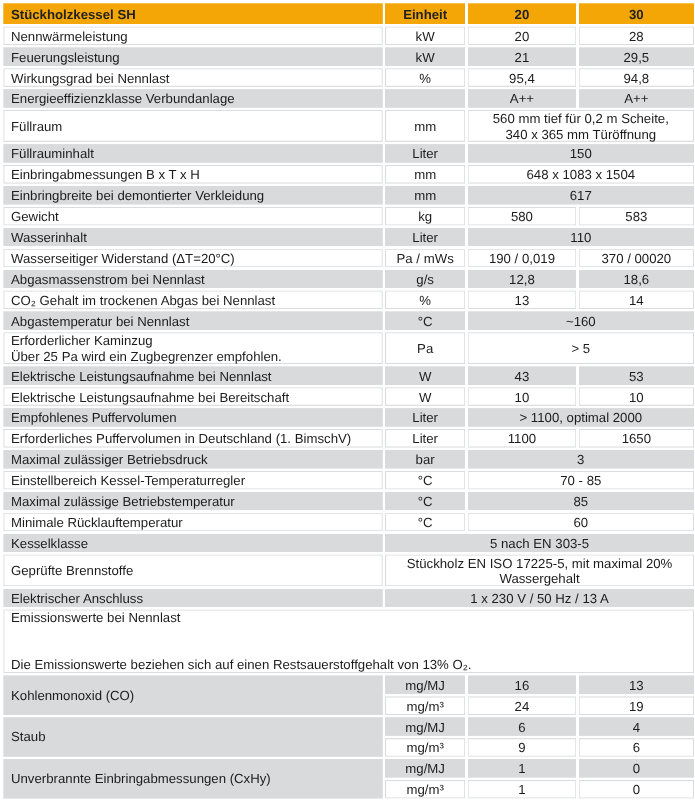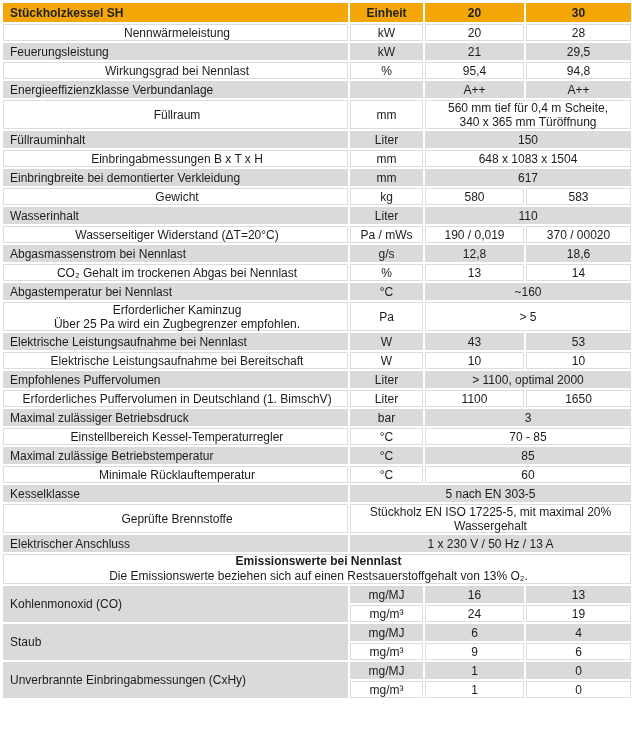--- a/index.html
+++ b/index.html
@@ -29,25 +29,25 @@
   }
   th {
     background: #F3A606;
     font-weight: bold;
     height: 19px;
     color: #222222;
   }
   th.lbl, td.lbl { text-align: left; padding: 0 4px 0 7px; }
   td.u, td.v, th.c { text-align: center; }
   td.g { background: #D9DADB; margin-left: 29px; }
-  td.w { box-shadow: inset 0 0 0 1px #DADCDE; text-align: center; }
+  td.w { box-shadow: inset 0 0 0 1px #DADCDE; }
   tr.dbl td { height: 29px; }
   .line { line-height: 14px; }
-  .sect-title { font-weight: bold; line-height: 15px; }
-  .sect-sub { line-height: 15px; }
+  .sect-title { font-weight: normal; line-height: 15px; }
+  .sect-sub { line-height: 15px; margin-top: 28px; }
   .footnote {
     font-size: 11px;
     font-style: italic;
     text-align: right;
     padding: 6px 7px 0 0;
     color: #1c1c1c;
   }
 </style>
 </head>
 <body>
@@ -90,21 +90,21 @@
   <tr>
     <td class="lbl g">Energieeffizienzklasse Verbundanlage</td>
     <td class="u g"></td>
     <td class="v g">A++</td>
     <td class="v g">A++</td>
   </tr>
   <tr class="dbl">
     <td class="lbl w">Füllraum</td>
     <td class="u w">mm</td>
     <td class="v w" colspan="2">
-      <div class="line">560 mm tief für 0,4 m Scheite,</div>
+      <div class="line">560 mm tief für 0,2 m Scheite,</div>
       <div class="line">340 x 365 mm Türöffnung</div>
     </td>
   </tr>
   <tr>
     <td class="lbl g">Füllrauminhalt</td>
     <td class="u g">Liter</td>
     <td class="v g" colspan="2">150</td>
   </tr>
   <tr>
     <td class="lbl w">Einbringabmessungen B x T x H</td>

